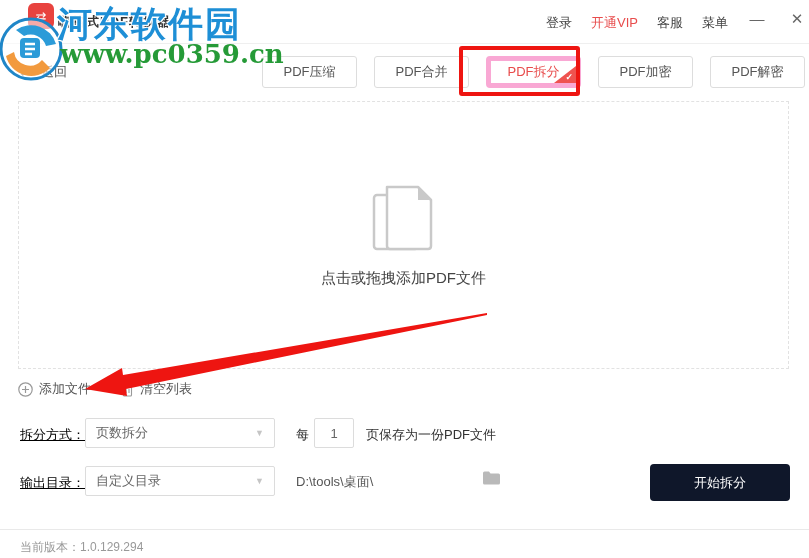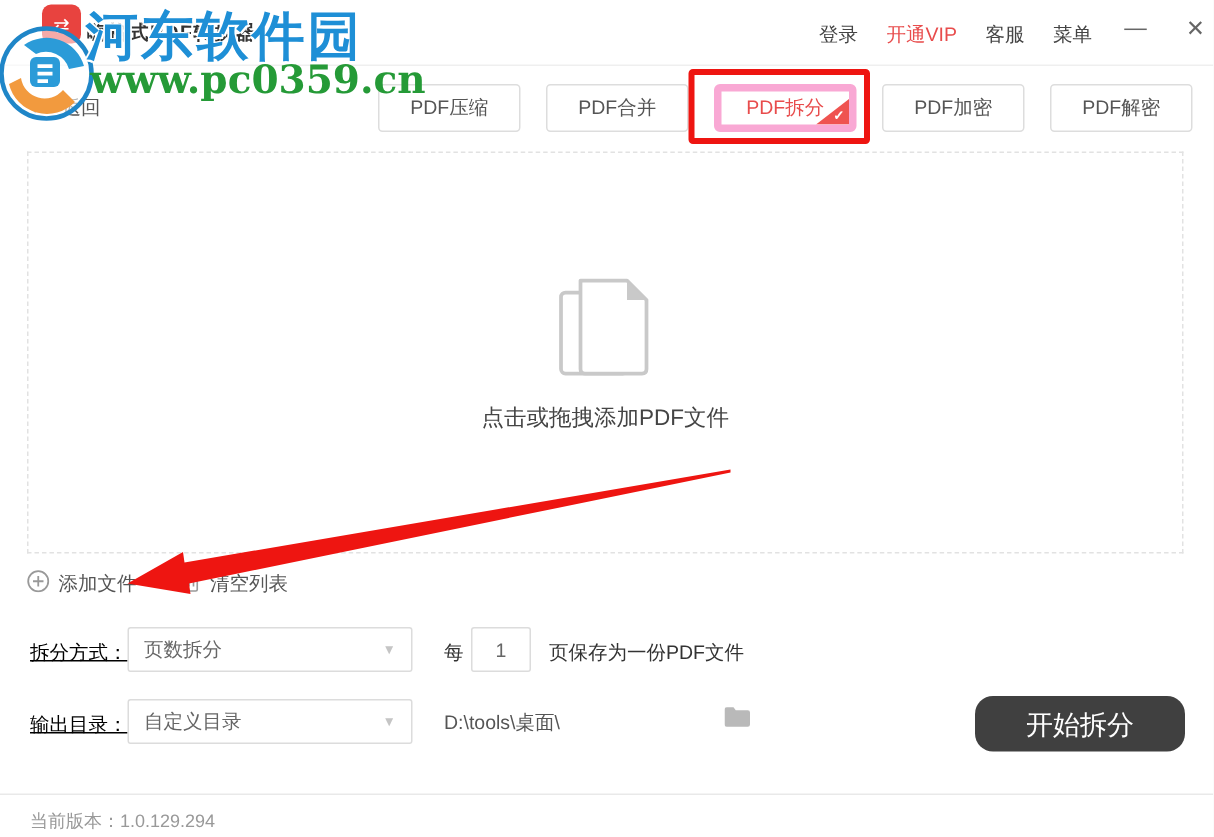--- a/index.html
+++ b/index.html
@@ -19,48 +19,48 @@
   
   .watermark { position:absolute; left:0; top:0; width:300px; height:92px; z-index:70; pointer-events:none; }
   .wm-circle { position:absolute; left:-2px; top:16px; }
   .wm-name { position:absolute; left:57px; top:1px; font-size:35px; font-weight:bold; color:#1e8fd6; letter-spacing:2px;
              text-shadow:1px 1px 0 #fff, -1px -1px 0 #fff, 1px -1px 0 #fff, -1px 1px 0 #fff; }
   .wm-url { position:absolute; left:60px; top:39px; font-size:26px; font-weight:bold; color:#259a37; font-family:"DejaVu Serif", serif;text-align:center; }
 
   
   .back { position:absolute; left:18px; top:63px; display:flex; align-items:center; gap:7px; font-size:13px; color:#555; cursor:pointer; z-index:6; }
   .back-arrow { font-size:16px; color:#666; }
-  .tabs { position:absolute; left:232px; top:56px; display:flex; gap:17px; z-index:6;padding-left:20px; }
+  .tabs { position:absolute; left:242px; top:56px; display:flex; gap:17px; z-index:6;padding-left:20px; }
   .tab { width:95px; height:32px; background:#fff; border:1px solid #ddd; border-radius:3px; display:flex; align-items:center; justify-content:center; font-size:13px; color:#555; cursor:pointer; position:relative; }
   .tab.active { border:5px solid #f9a8d4; color:#e84c4c; border-radius:4px; overflow:hidden; }
   .tab-corner { position:absolute; right:0; bottom:0; width:0; height:0; border-bottom:17px solid #ef5350; border-left:22px solid transparent; }
   .tab-check { position:absolute; right:3px; bottom:1px; color:#fff; font-size:9px; font-weight:bold; }
 
   
   .annotation-box { position:absolute; left:459px; top:46px; width:121px; height:50px; border:4px solid #ee1511; border-radius:3px; z-index:55; pointer-events:none; }
   .annotation-arrow { position:absolute; left:0; top:0; z-index:60; pointer-events:none; }
 
   
   .dropzone { position:absolute; left:18px; top:101px; width:771px; height:268px; border:1px dashed #e2e2e2; display:flex; flex-direction:column; align-items:center; justify-content:center; cursor:pointer; }
   .doc-stack { width:66px; height:70px; }
   .drop-hint { margin-top:16px; font-size:15px; color:#444; }
 
   
   .file-actions { position:absolute; left:18px; top:380px; display:flex; align-items:center; gap:30px; font-size:13px; color:#555; z-index:6; }
-  .file-action { display:flex; align-items:flex-start; gap:6px; cursor:pointer; }
+  .file-action { display:flex; align-items:center; gap:6px; cursor:pointer; }
 
   
   .field-label { position:absolute; font-size:13px; color:#000000;text-decoration:underline; }
   .select { position:absolute; width:190px; height:30px; border:1px solid #dcdcdc; border-radius:2px; background:#fff; display:flex; align-items:center; padding:0 10px; font-size:13px; color:#666; cursor:pointer;text-align:right; }
   .caret { margin-left:auto; color:#c5c5c5; font-size:9px; }
   .pages-input { position:absolute; left:314px; top:418px; width:40px; height:30px; border:1px solid #dcdcdc; border-radius:2px; font-size:13px; color:#666; text-align:center; font-family:"Liberation Sans", sans-serif; }
   .inline-text { position:absolute; font-size:13px; color:#333; }
   .path-text { position:absolute; left:296px; top:473px; font-size:13px; color:#555; }
   .folder-btn { position:absolute; left:483px; top:471px; cursor:pointer; }
-  .start-btn { position:absolute; left:650px; top:464px; width:140px; height:37px; background:#404040; border:none; border-radius:12px; color:#fff; font-size:18px; cursor:pointer; font-family:"Liberation Sans", sans-serif; }
+  .start-btn { position:absolute; left:650px; top:464px; width:140px; height:37px; background:#0f172a; border:none; border-radius:4px; color:#fff; font-size:13px; cursor:pointer; font-family:"Liberation Sans", sans-serif; }
 
   
   .statusbar { position:absolute; left:0; top:529px; width:809px; height:29px; border-top:1px solid #e9e9e9; background:#fff; }
   .version { position:absolute; left:20px; top:9px; font-size:12px; color:#999; }
 </style>
 </head>
 <body>
 
 <div class="app">
 

